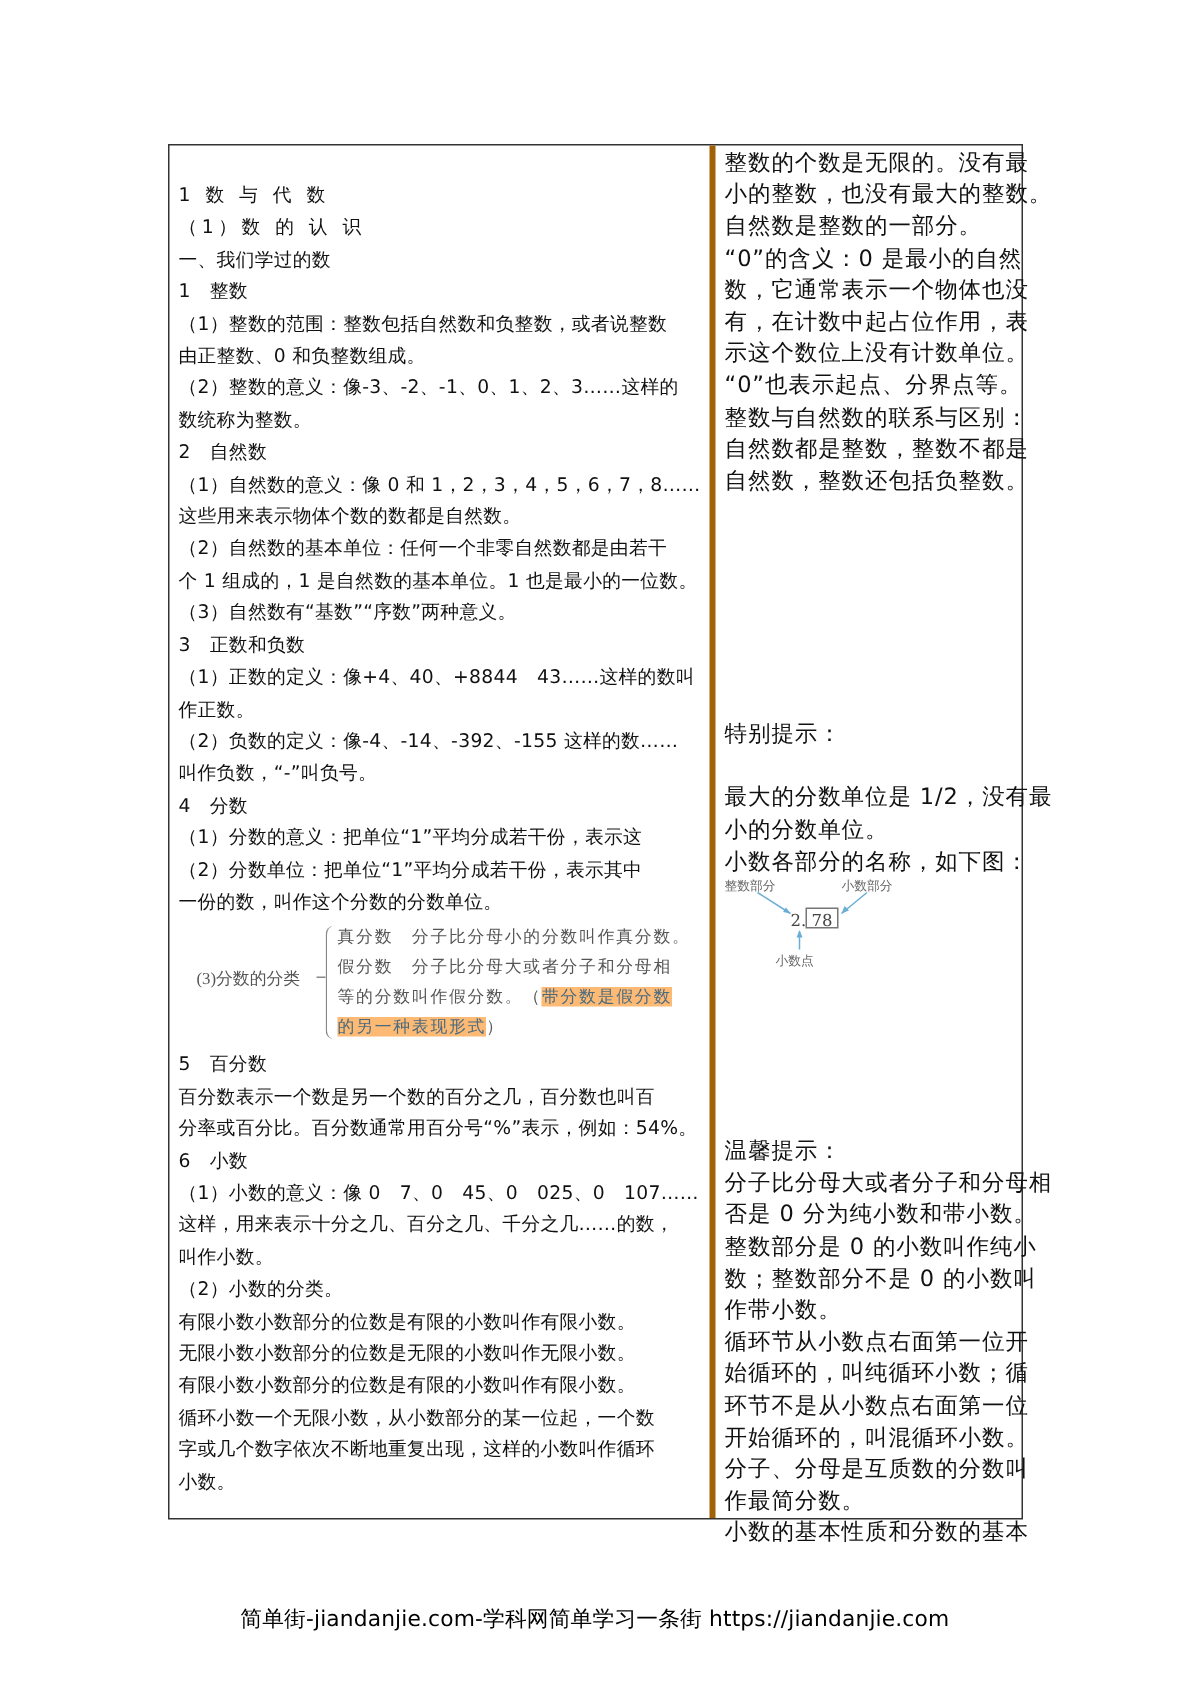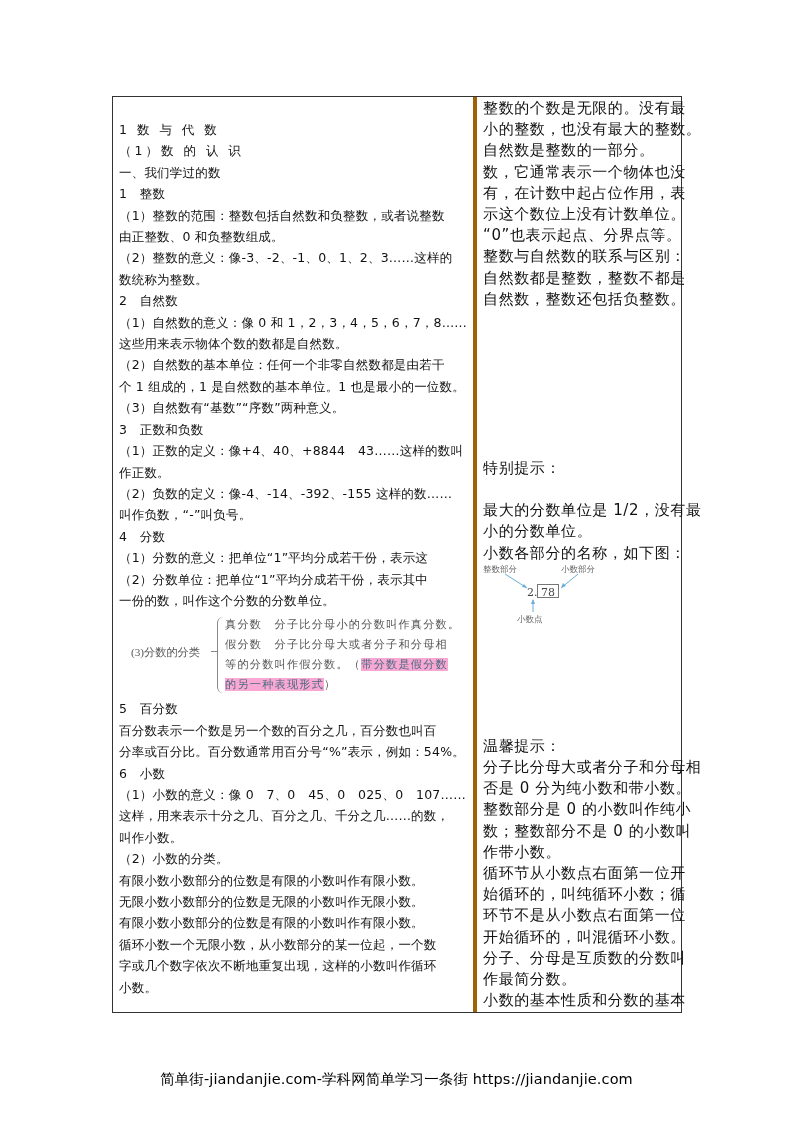--- a/index.html
+++ b/index.html
@@ -55,21 +55,21 @@
     }
     .classify .brace::after {
       content: ""; position: absolute; left: -7px; top: 34px;
       width: 6px; height: 1px; background: #888;
     }
     .classify .cl-body {
       position: absolute; left: 106px; top: 0;
       width: 246px;
     }
     .classify .cl-row { line-height: 20px; white-space: nowrap; letter-spacing: 1.2px; }
-    .classify .hl { background: #f9a8d4; color: #4a6a80; margin-top: 16px; }
+    .classify .hl { background: #fdba74; color: #4a6a80; margin-top: 16px; }
 
     
     .diagram {
       position: relative;
       width: 170px; height: 62px;
       font-family: "DejaVu Serif", "Liberation Serif", serif;
       color: #666;
       font-size: 8.5px;
     }
     .diagram .lbl { position: absolute; white-space: nowrap; }
@@ -147,20 +147,21 @@
     <div class="line">有限小数小数部分的位数是有限的小数叫作有限小数。</div>
     <div class="line">循环小数一个无限小数，从小数部分的某一位起，一个数</div>
     <div class="line">字或几个数字依次不断地重复出现，这样的小数叫作循环</div>
     <div class="line">小数。</div>
   </div>
 
   <div class="col-right r">
     <div class="line">整数的个数是无限的。没有最</div>
     <div class="line">小的整数，也没有最大的整数。</div>
     <div class="line">自然数是整数的一部分。</div>
+    <div class="line">“0”的含义：0 是最小的自然</div>
     <div class="line">数，它通常表示一个物体也没</div>
     <div class="line">有，在计数中起占位作用，表</div>
     <div class="line">示这个数位上没有计数单位。</div>
     <div class="line">“0”也表示起点、分界点等。</div>
     <div class="line">整数与自然数的联系与区别：</div>
     <div class="line">自然数都是整数，整数不都是</div>
     <div class="line">自然数，整数还包括负整数。</div>
 
     <div style="height:148px"></div>
     <div class="line">特别提示：</div>

